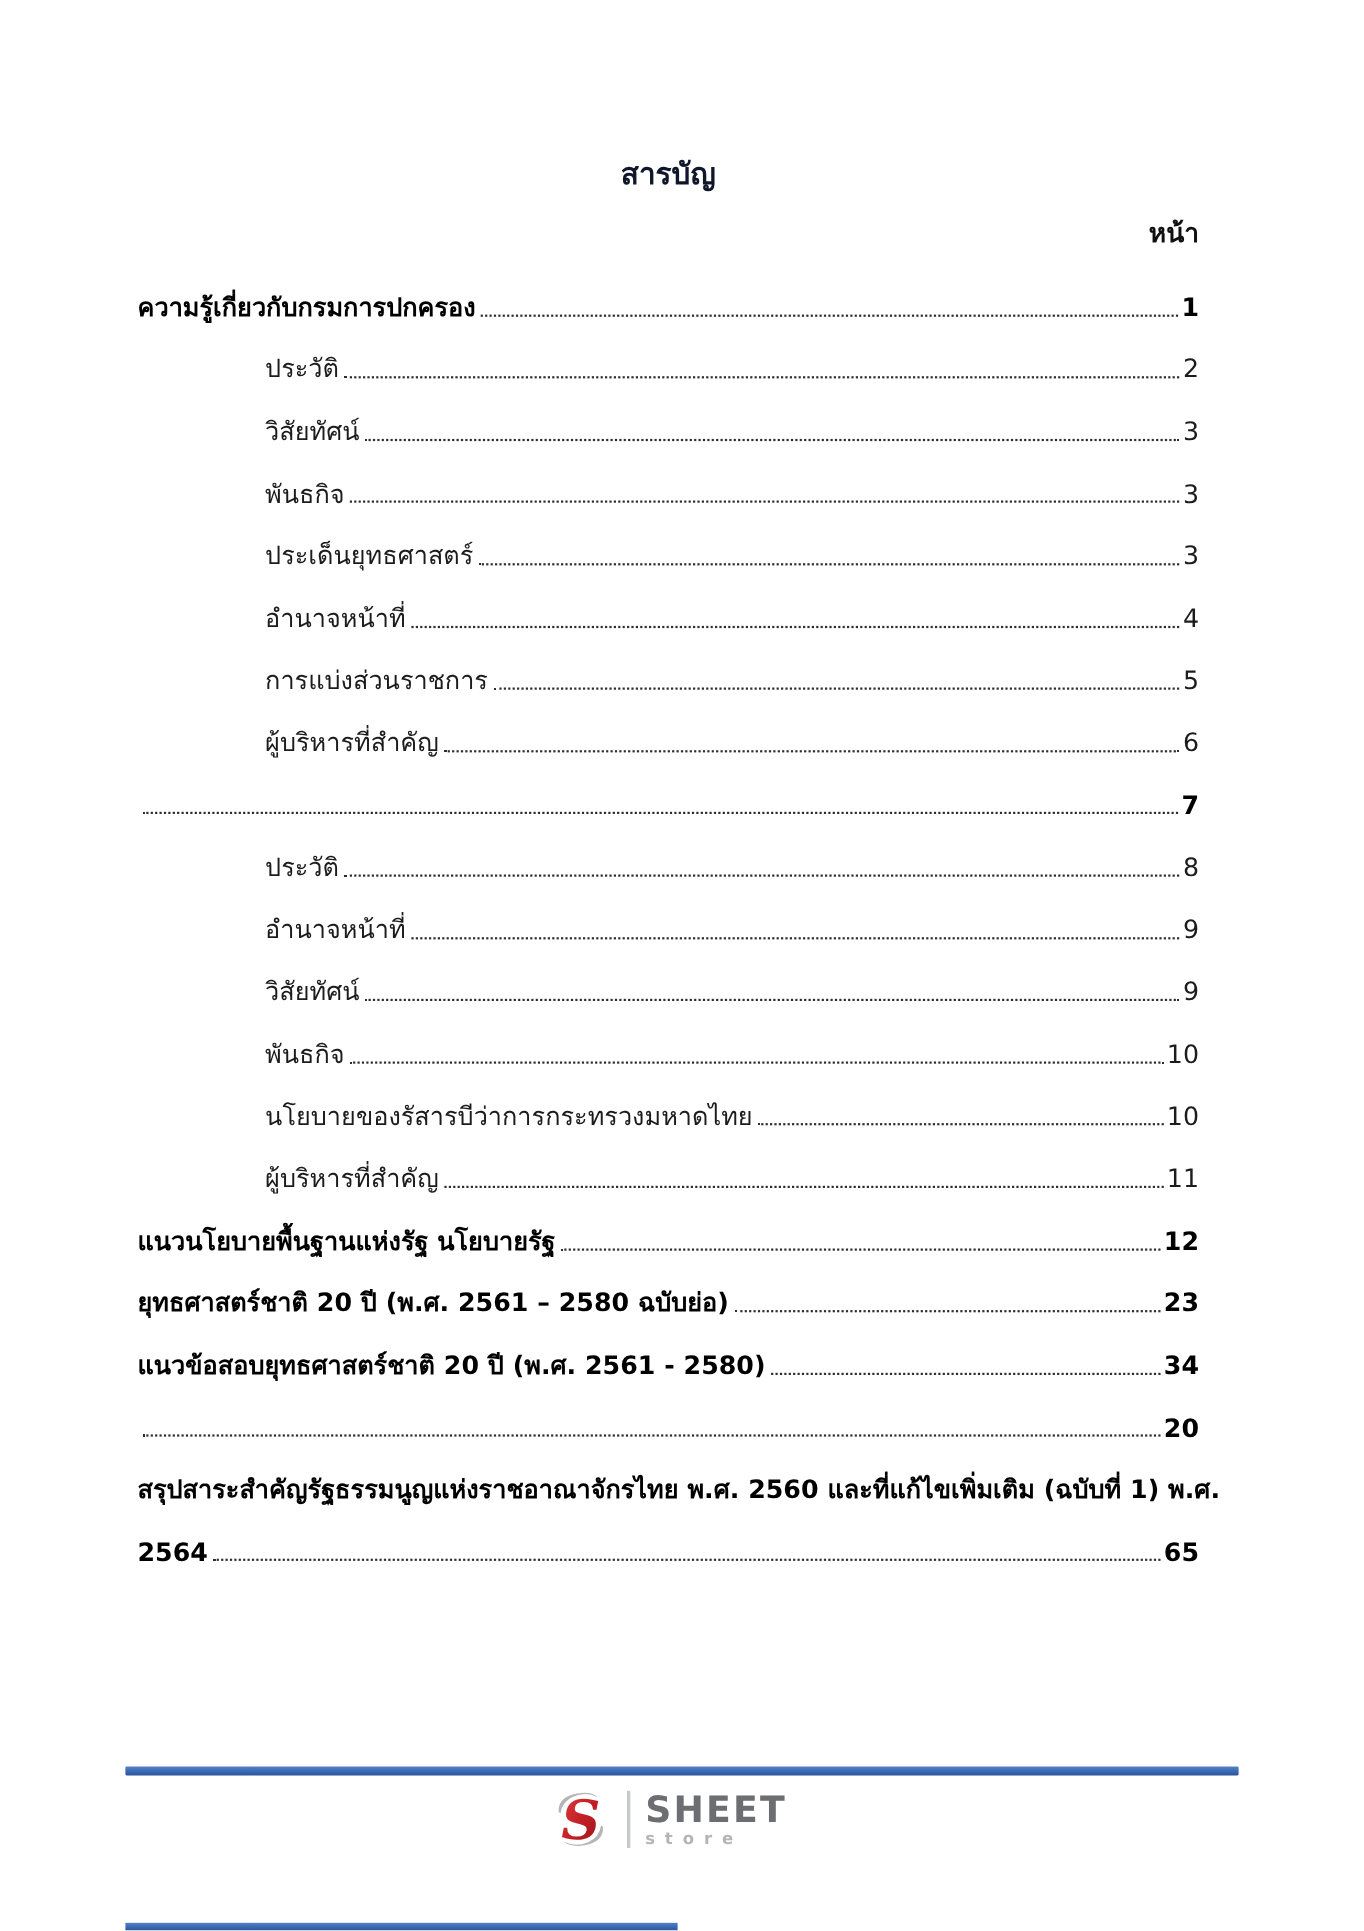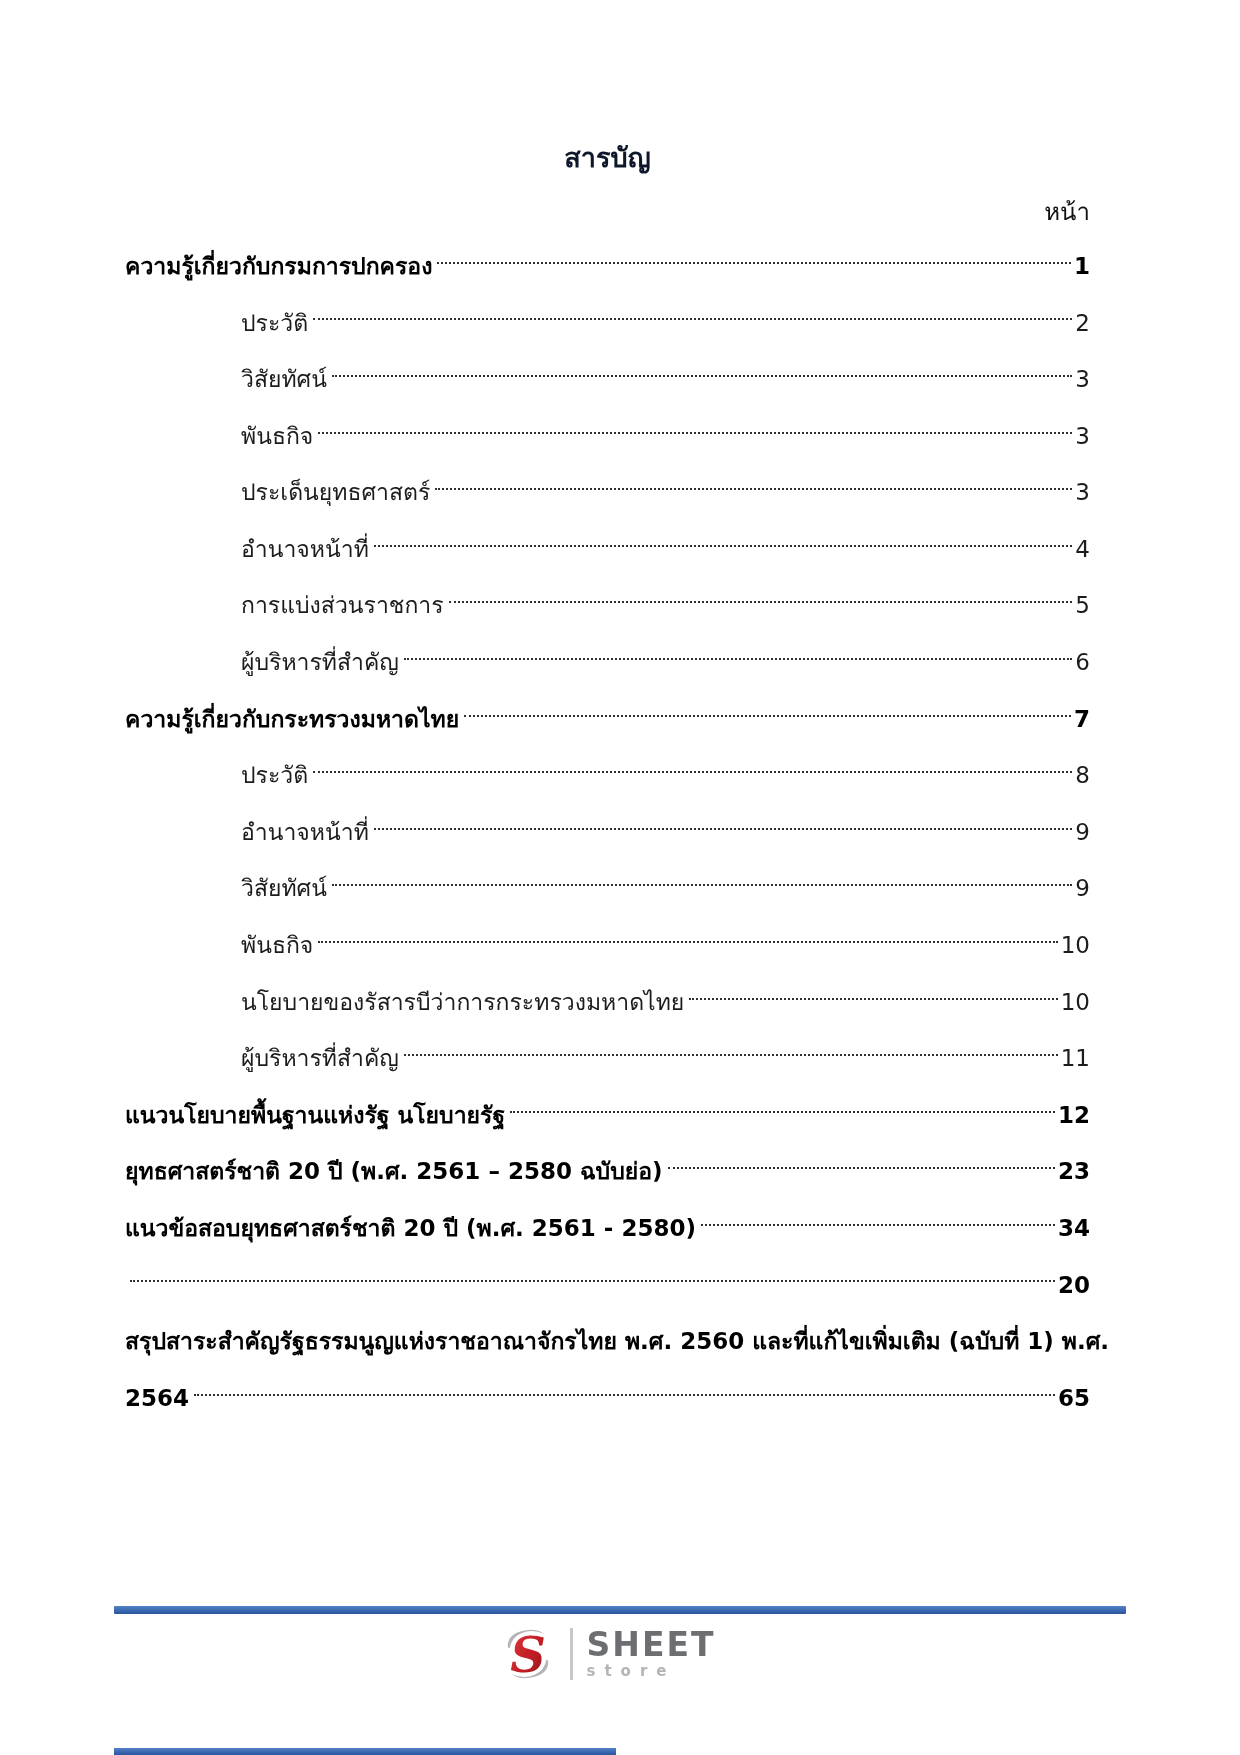--- a/index.html
+++ b/index.html
@@ -25,33 +25,33 @@
     font-weight: bold;
     color: #0f172a;
   }
   .page-col-header {
     position: absolute;
     top: 192px;
     left: 125px;
     width: 965px;
     text-align: right;
     font-size: 24px;
-    font-weight: normal;
+    font-weight: bold;
     color: #111;
   }
   .toc-wrap {
     position: absolute;
     top: 238px;
     left: 125px;
     width: 965px;
   }
   .toc-row {
     height: 56.6px;
     display: flex;
-    align-items: center;
+    align-items: flex-end;
     font-size: 23px;
     line-height: 1.25;
     white-space: nowrap;
   }
   .toc-row.lvl1 { padding-left: 116px; }
   .toc-row.bold { font-weight: bold; color: #000; }
   .toc-label { flex: 0 0 auto; }
   .toc-leader {
     flex: 1 1 auto;
     border-bottom: 2.4px dotted #2e2e2e;
@@ -155,21 +155,20 @@
       <span class="toc-label">การแบ่งส่วนราชการ</span>
       <span class="toc-leader"></span>
       <span class="toc-page">5</span>
     </div>
     <div class="toc-row lvl1">
       <span class="toc-label">ผู้บริหารที่สำคัญ</span>
       <span class="toc-leader"></span>
       <span class="toc-page">6</span>
     </div>
     <div class="toc-row bold">
-      <span class="toc-label">ความรู้เกี่ยวกับกระทรวงมหาดไทย</span>
       <span class="toc-leader"></span>
       <span class="toc-page">7</span>
     </div>
     <div class="toc-row lvl1">
       <span class="toc-label">ประวัติ</span>
       <span class="toc-leader"></span>
       <span class="toc-page">8</span>
     </div>
     <div class="toc-row lvl1">
       <span class="toc-label">อำนาจหน้าที่</span>

